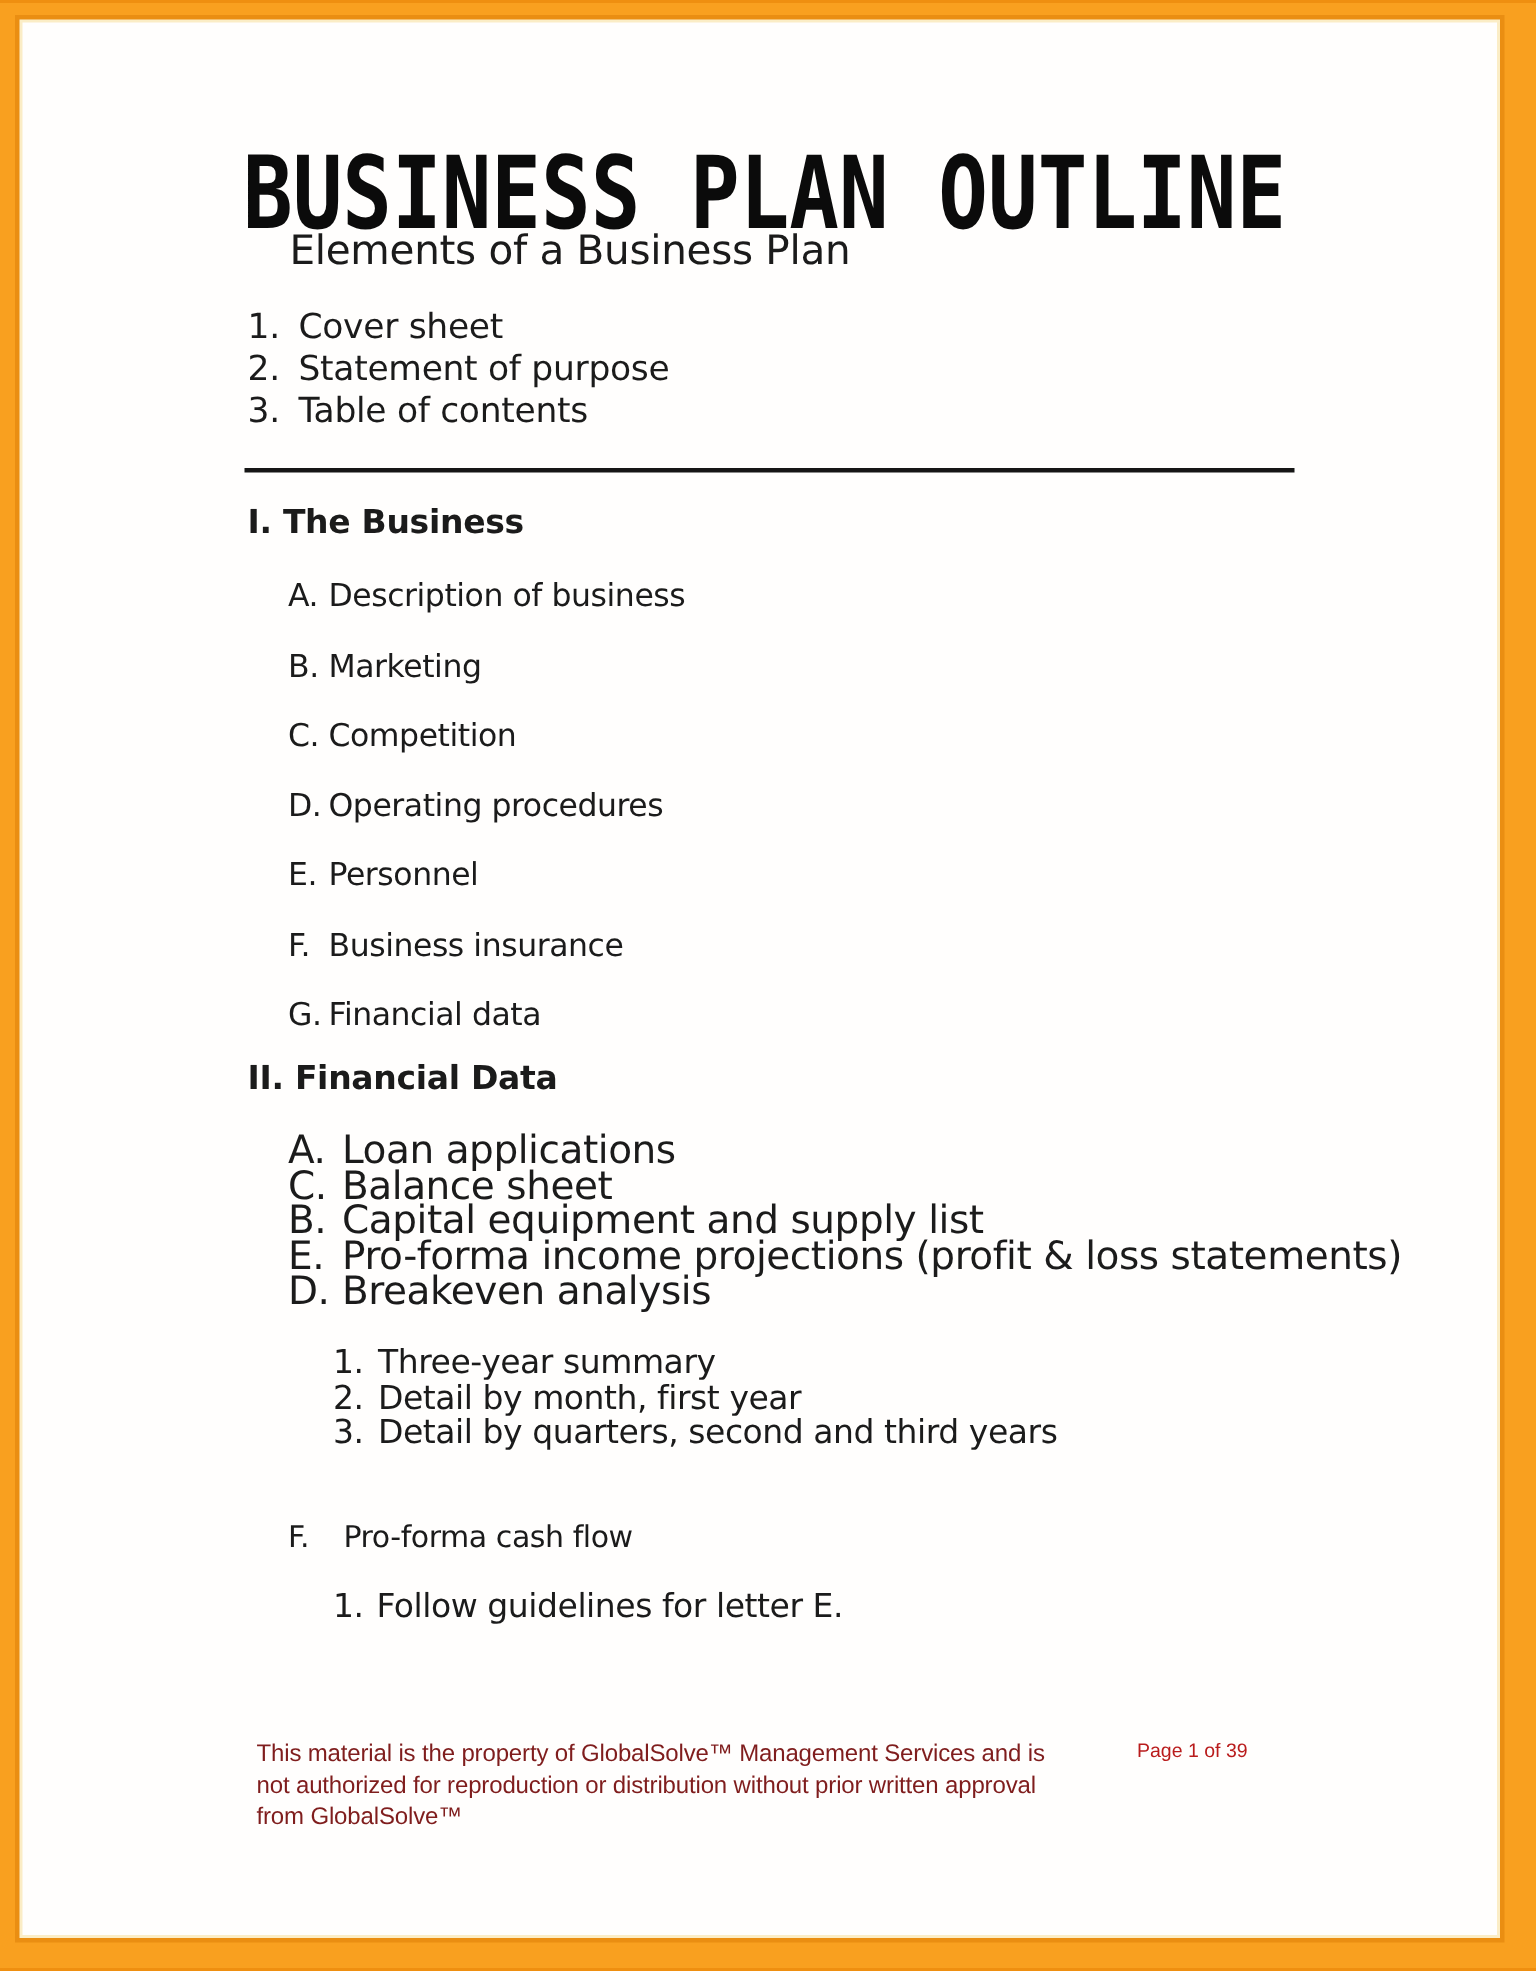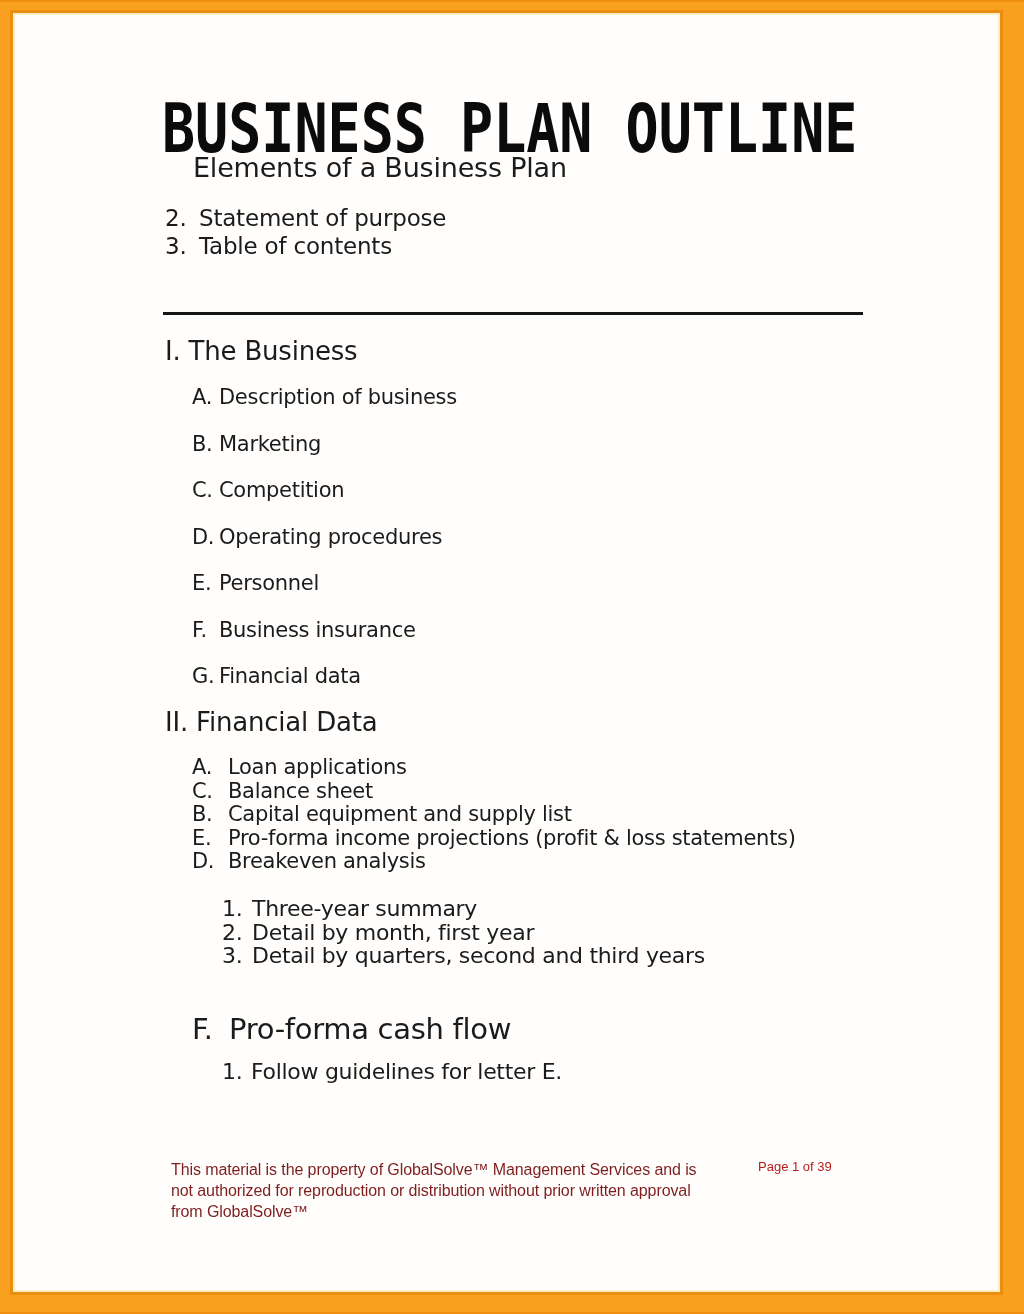--- a/index.html
+++ b/index.html
@@ -35,34 +35,34 @@
 
   .intro-list { left: 150px; top: 189px; font-size: 23px; line-height: 28px; letter-spacing: -0.2px; }
   .intro-list .num { display: inline-block; width: 34px; }
 
   .rule {
     left: 148px; top: 297px;
     width: 700px; height: 3px;
     background: #161616;
   }
 
-  .sec-heading { font-size: 26px; letter-spacing: -0.2px; }
+  .sec-heading { font-size: 22px; letter-spacing: -0.2px; font-weight: bold; }
   .s1-heading { left: 150px; top: 321px; }
   .s2-heading { left: 150px; top: 692px; text-align: right; }
 
   .s1-item { left: 177px; font-size: 21px; letter-spacing: -0.3px; }
   .s1-item .letter { display: inline-block; width: 27px; }
 
-  .s2-list { left: 177px; top: 741px; font-size: 21px; line-height: 23.5px; letter-spacing: -0.3px; }
+  .s2-list { left: 177px; top: 741px; font-size: 26px; line-height: 23.5px; letter-spacing: -0.3px; }
   .s2-list .letter { display: inline-block; width: 36px; }
 
   .s2-sublist { left: 207px; top: 882px; font-size: 22px; line-height: 23.5px; letter-spacing: -0.3px; }
   .s2-sublist .num { display: inline-block; width: 30px; }
 
-  .item-f { left: 177px; top: 997px; font-size: 29px; letter-spacing: -0.3px; }
+  .item-f { left: 177px; top: 997px; font-size: 20px; letter-spacing: -0.3px; }
   .item-f .letter { display: inline-block; width: 37px; }
 
   .item-f-sub { left: 207px; top: 1044px; font-size: 22px; letter-spacing: -0.3px; }
   .item-f-sub .num { display: inline-block; width: 29px; }
 
   .footer {
     left: 156px; top: 1144px;
     font-family: "Liberation Sans", sans-serif;
     font-size: 16px; line-height: 21px;
     color: #7f1d1d;
@@ -78,20 +78,21 @@
 </head>
 <body>
 
 <div class="sheet">
 
   <h1 class="abs doc-title">BUSINESS PLAN OUTLINE</h1>
 
   <div class="abs doc-subtitle">Elements of a Business Plan</div>
 
   <div class="abs intro-list">
+    <div><span class="num">1.</span><span>Cover sheet</span></div>
     <div><span class="num">2.</span><span>Statement of purpose</span></div>
     <div><span class="num">3.</span><span>Table of contents</span></div>
   </div>
 
   <div class="abs rule"></div>
 
   <div class="abs sec-heading s1-heading">I. The Business</div>
 
   <div class="abs s1-item" style="top:370px"><span class="letter">A.</span><span>Description of business</span></div>
   <div class="abs s1-item" style="top:417px"><span class="letter">B.</span><span>Marketing</span></div>

